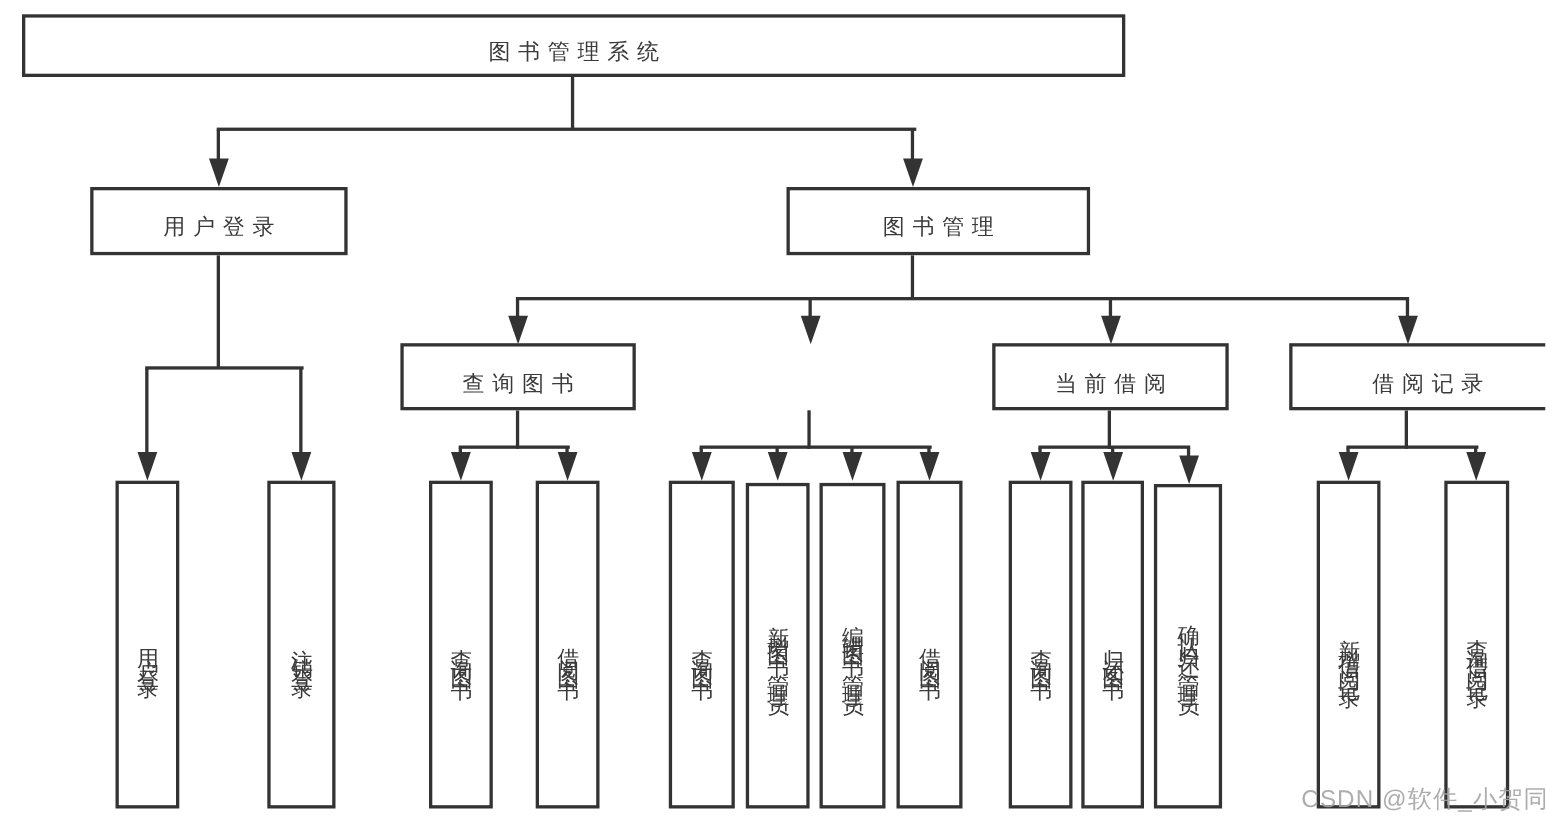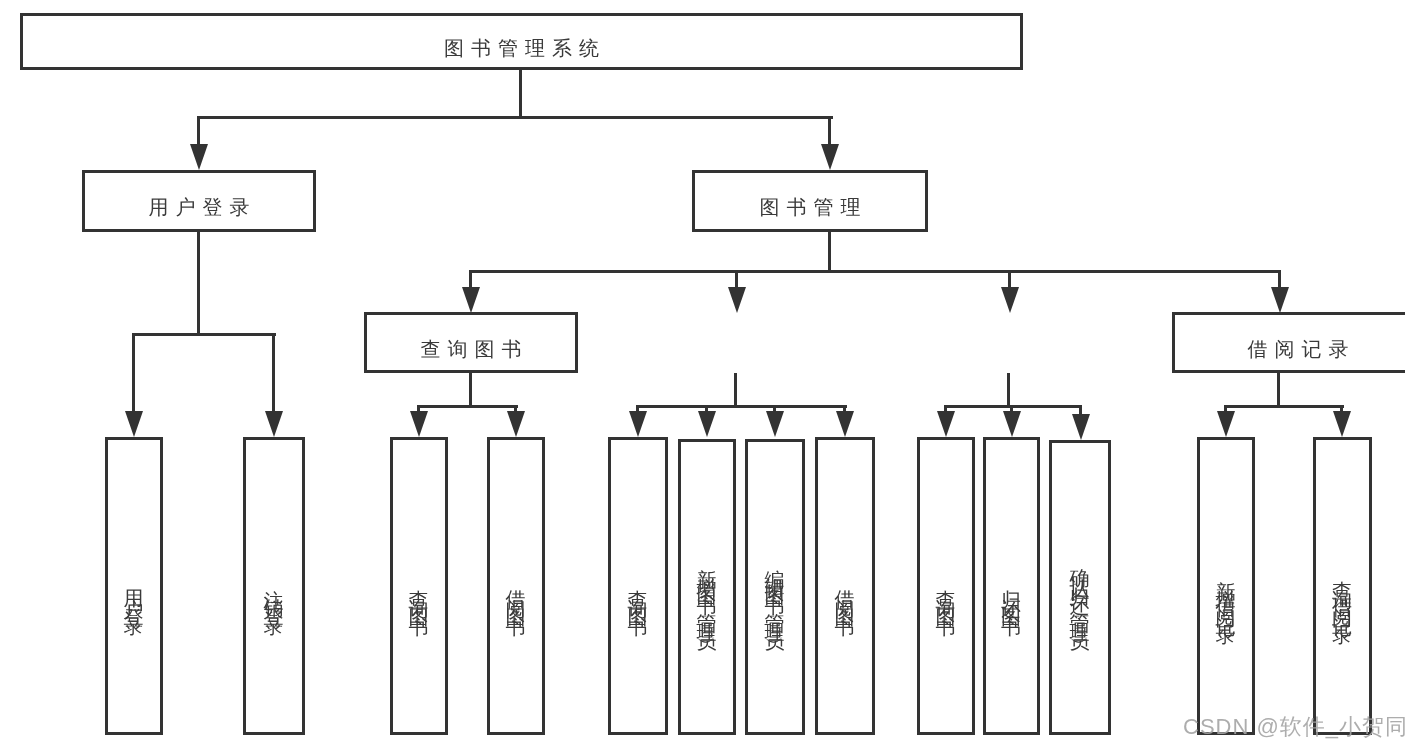--- a/index.html
+++ b/index.html
@@ -133,26 +133,29 @@
   <div class="line" style="left:1340px;top:407px;width:3px;height:10px"></div>
   <div class="ahead" style="left:1333px;top:411px"></div>
 
   <div class="node" style="left:20px;top:13px;width:1003px;height:57px">
     <span class="lbl">图书管理系统</span>
   </div>
 
   <div class="node" style="left:82px;top:170px;width:234px;height:62px">
     <span class="lbl">用户登录</span>
   </div>
-  <div class="node" style="left:692px;top:170px;width:236px;height:62px">
+  <div class="node" style="left:715px;top:170px;width:276px;height:62px">
     <span class="lbl">图书管理</span>
   </div>
 
   <div class="node" style="left:364px;top:312px;width:214px;height:61px">
     <span class="lbl">查询图书</span>
+  </div>
+  <div class="node" style="left:902px;top:312px;width:215px;height:61px">
+    <span class="lbl">当前借阅</span>
   </div>
   <div class="node" style="left:1172px;top:312px;width:252px;height:61px">
     <span class="lbl">借阅记录</span>
   </div>
 
   <div class="node v" style="left:105px;top:437px;width:58px;height:298px">
     <span class="lbl">用户登录</span>
   </div>
   <div class="node v" style="left:243px;top:437px;width:62px;height:298px">
     <span class="lbl">注销登录</span>

